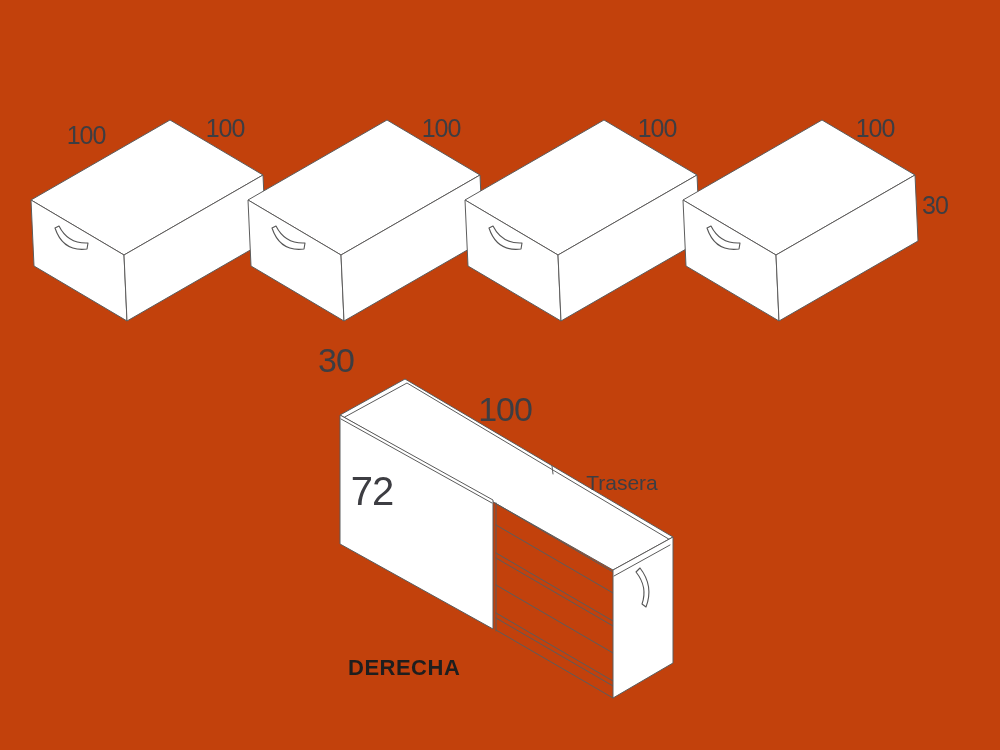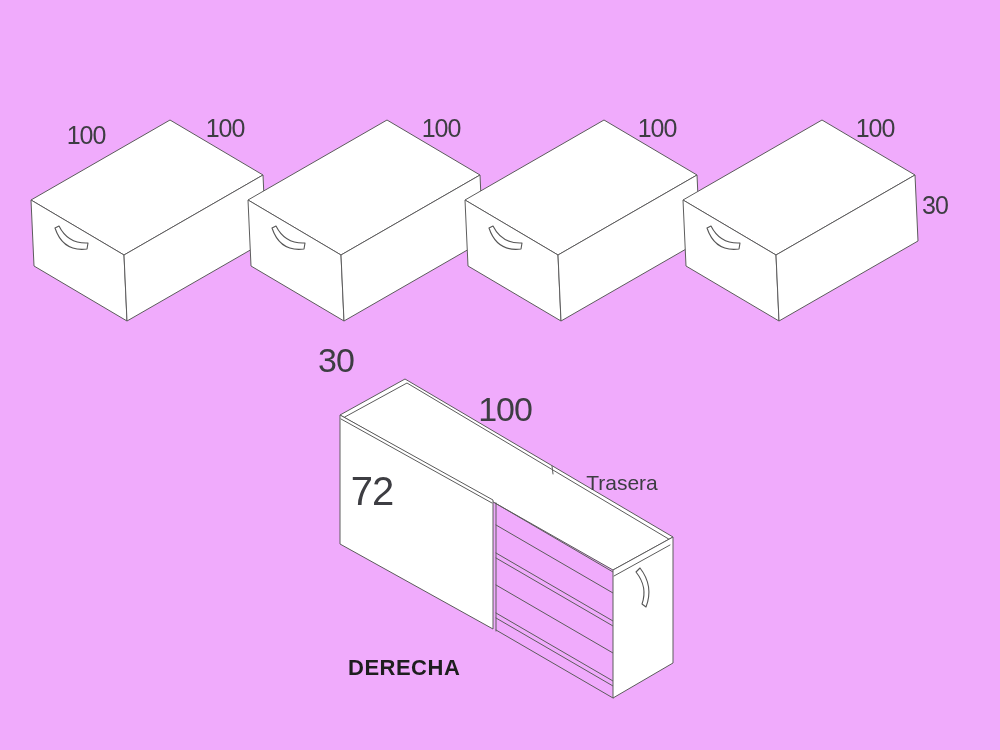--- a/index.html
+++ b/index.html
@@ -1,16 +1,16 @@
 <!DOCTYPE html>
 <html><head>
 <meta charset="utf-8">
 <style>
   html,body{margin:0;padding:0;background:#ffffff;}
-  .canvas{position:relative;width:1000px;height:750px;background:#f0abfc;overflow:hidden;
+  .canvas{position:relative;width:1000px;height:750px;background:#c2410c;overflow:hidden;
           font-family:"Liberation Sans",sans-serif;}
   svg{position:absolute;left:0;top:0;}
   .face{fill:#ffffff;stroke:#5c5c5c;stroke-width:1;stroke-linejoin:round;}
   .edge{fill:none;stroke:#5c5c5c;stroke-width:1;stroke-linecap:round;}
   .hdl{fill:#ffffff;stroke:#555555;stroke-width:1.1;stroke-linejoin:round;}
   .dim{fill:#3d3d42;font-family:"Liberation Sans",sans-serif;letter-spacing:-1px;}
   .s25{font-size:25px;}
   .s34{font-size:34px;}
   .s40{font-size:40px;}
   .lbl{fill:#3d3d42;font-family:"Liberation Sans",sans-serif;font-size:21px;letter-spacing:0;}

